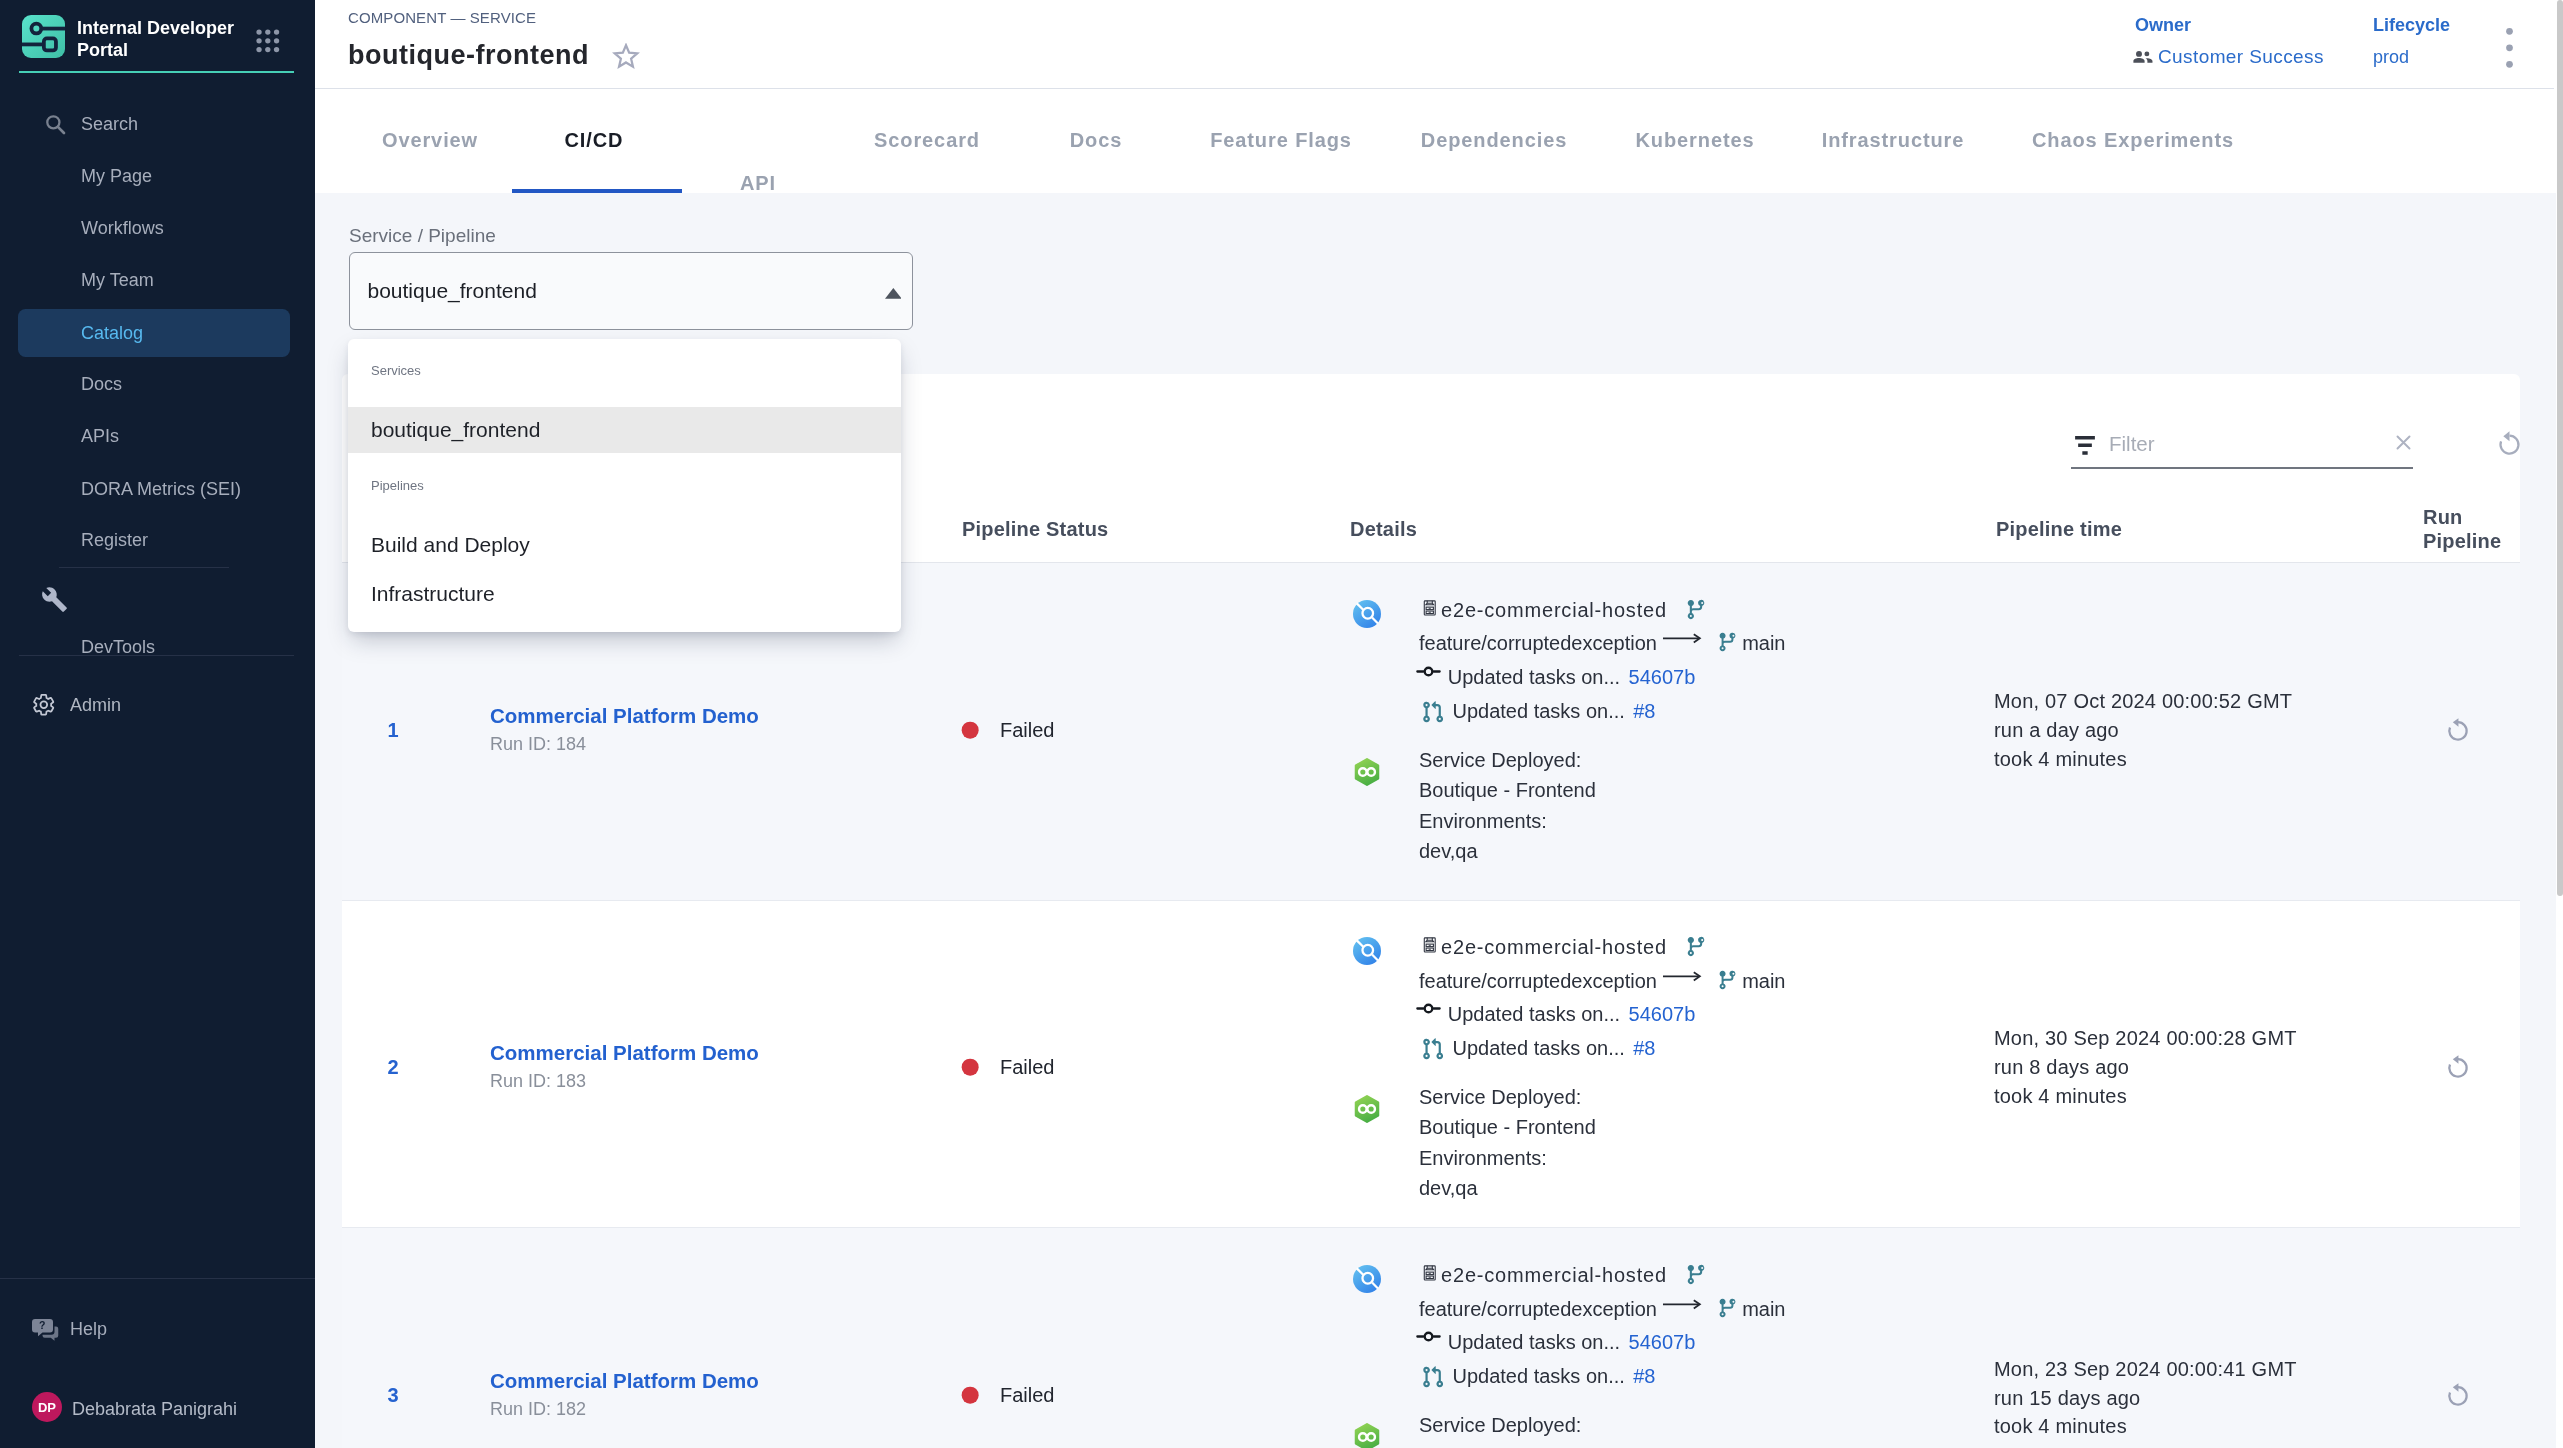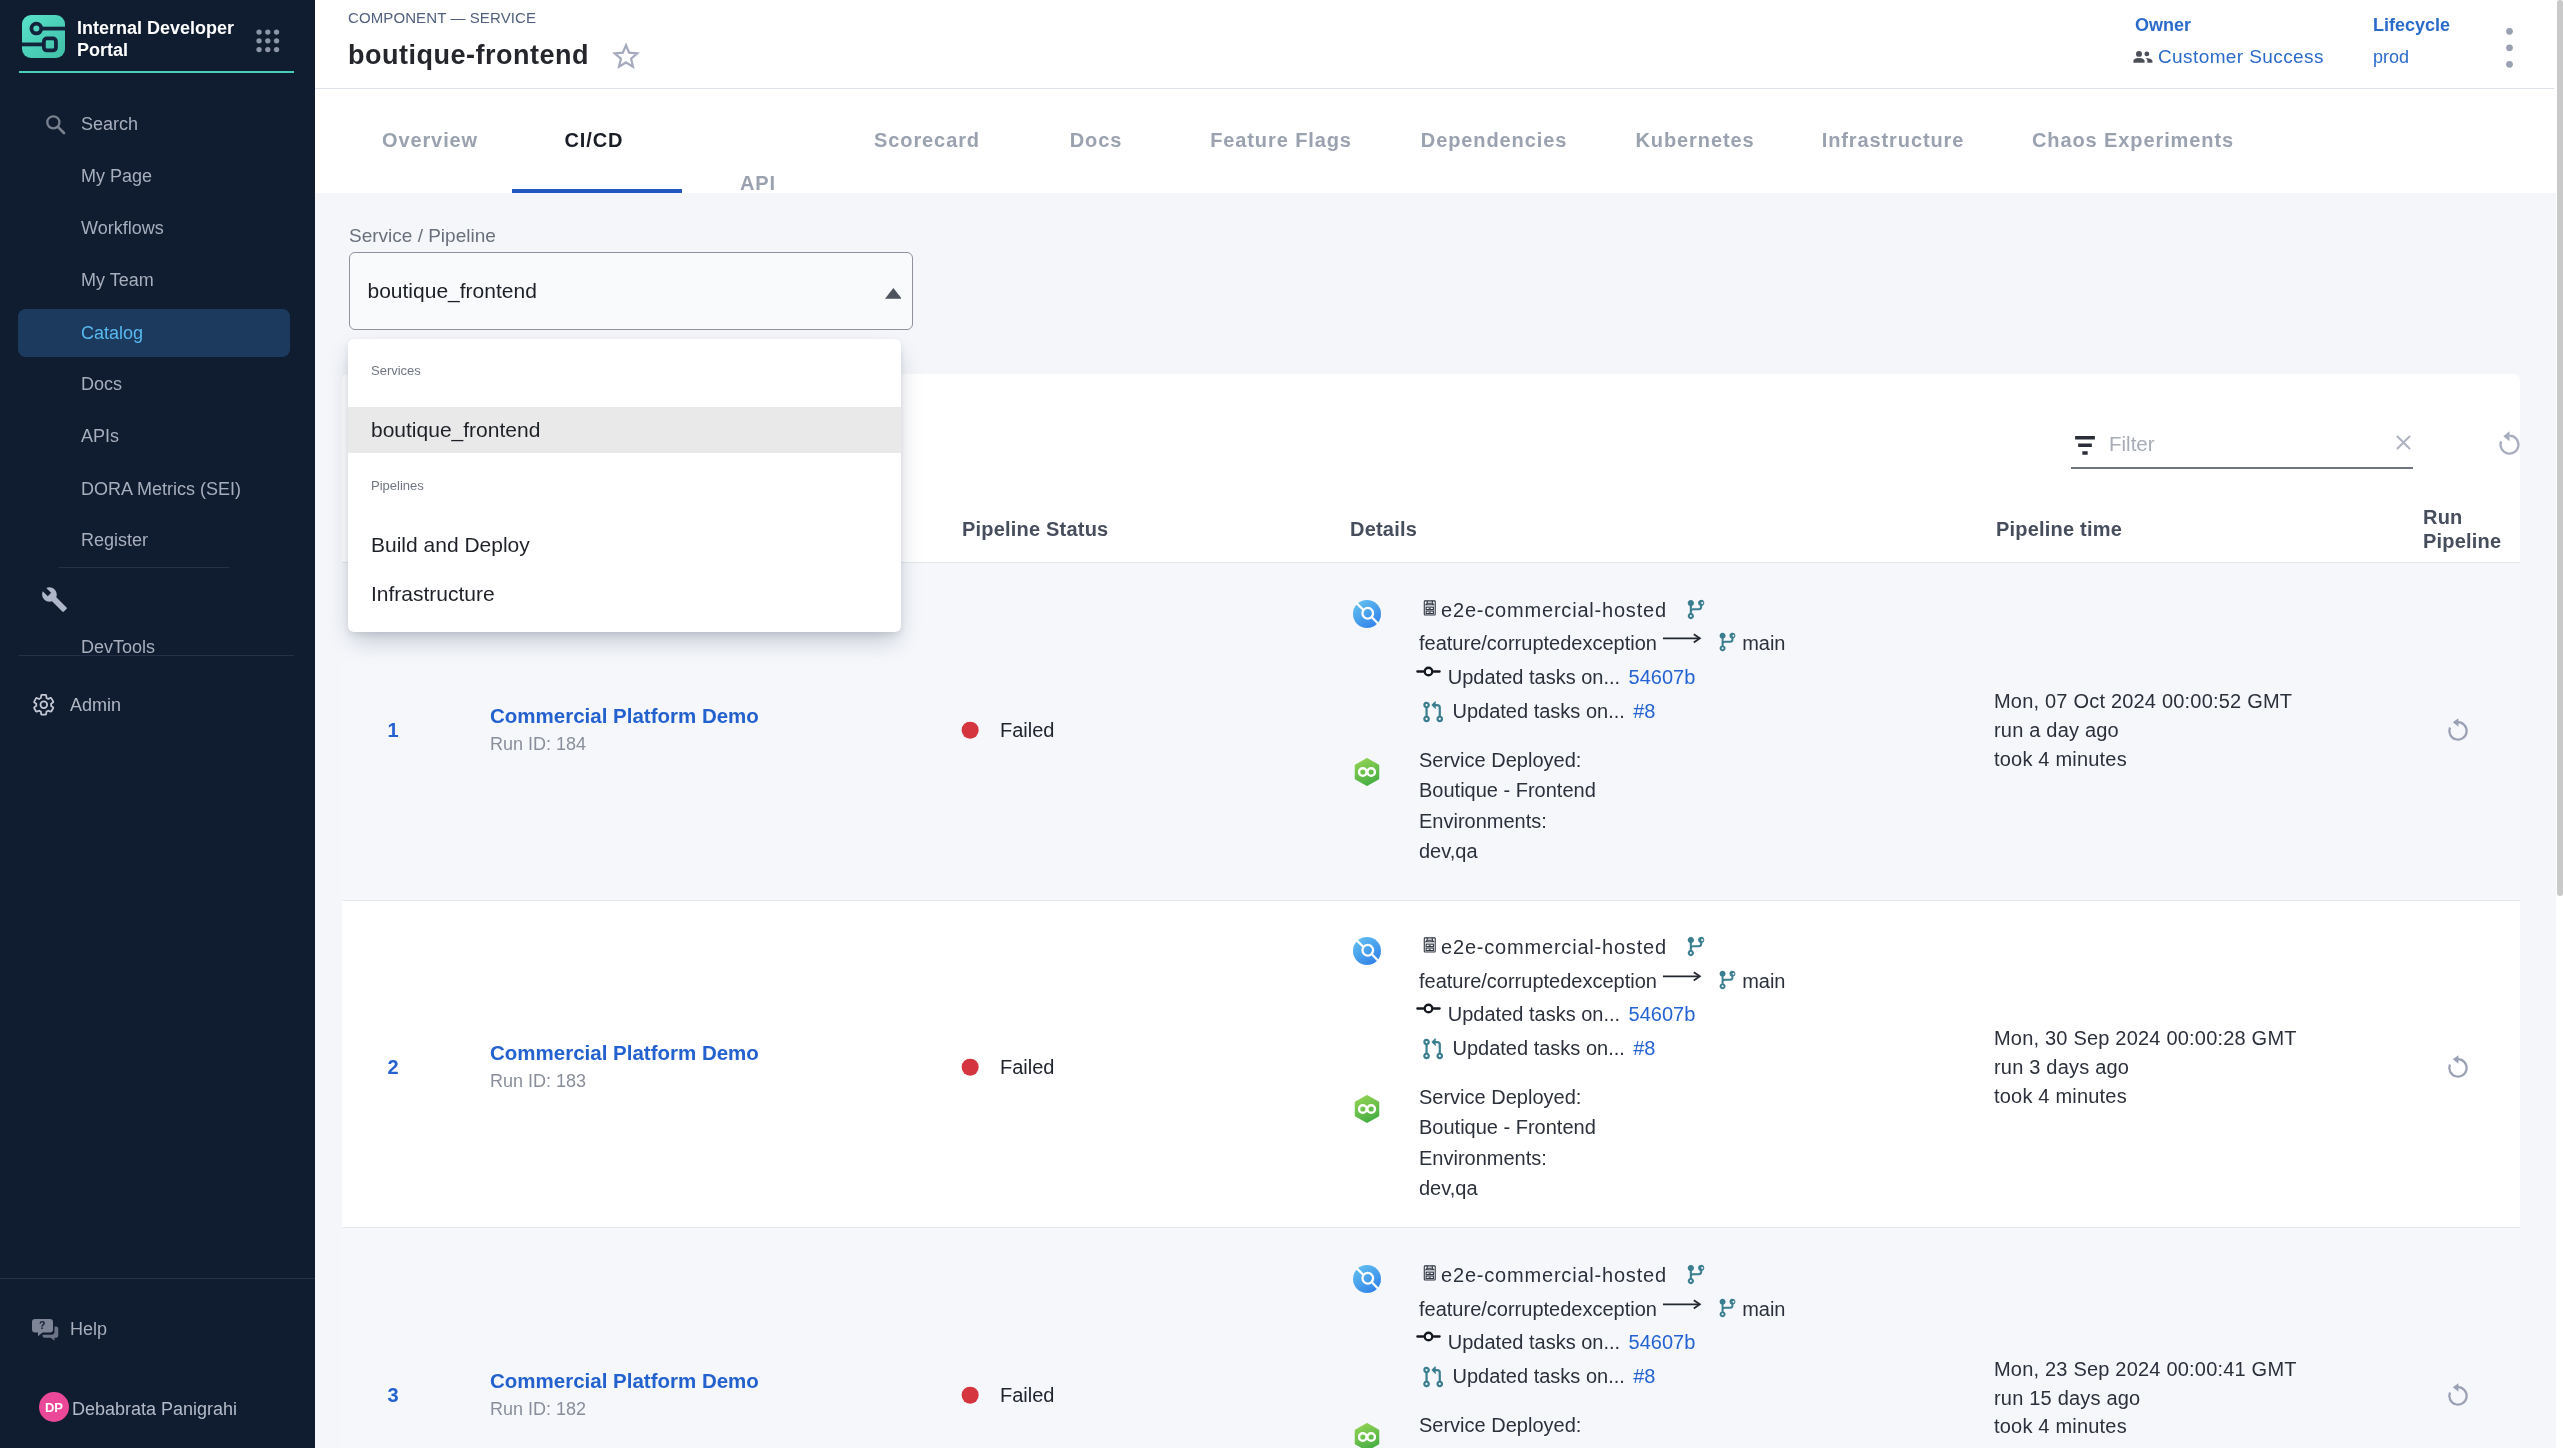--- a/index.html
+++ b/index.html
@@ -10,21 +10,21 @@
   
   #sidebar { position:absolute; left:0; top:0; width:315px; height:1449px; background:#101d31; }
   #logo { position:absolute; left:22px; top:15px; width:43px; height:43px; }
   .brand { position:absolute; left:77px; top:16.7px; color:#fff; font-weight:bold; font-size:18px; line-height:22px; }
   #grid9 { position:absolute; left:256px; top:29px; }
   #tealline { position:absolute; left:19px; top:71px; width:275px; height:1.5px; background:#46cfb6; }
   .nav { position:absolute; left:81px; transform:translateY(-50%); font-size:18px; color:#a7aebc; white-space:nowrap; }
   .navicon { position:absolute; }
   #catalog-pill { position:absolute; left:18px; top:309px; width:272px; height:48px; background:#1c3a5e; border-radius:7.6px; }
   .sdiv { position:absolute; background:#263147; height:0.8px; }
-  #avatar { position:absolute; left:32px; top:1392px; width:30px; height:30px; border-radius:50%; background:#ec4899; color:#fff; font-size:13px; font-weight:bold; display:flex; align-items:center; justify-content:center;margin-left:7px; }
+  #avatar { position:absolute; left:32px; top:1392px; width:30px; height:30px; border-radius:50%; background:#be185d; color:#fff; font-size:13px; font-weight:bold; display:flex; align-items:center; justify-content:center; }
 
   
   #main { position:absolute; left:315px; top:0; width:2248px; height:1141px; background:#f4f6fa; }
   #header { position:absolute; left:0; top:0; width:2248px; height:193px; background:#fff; }
   #hdiv { position:absolute; left:0; top:88px; width:2239px; height:0.8px; background:#dde1e9; }
   #crumb { position:absolute; left:33px; top:9px; font-size:15px; letter-spacing:0.1px; color:#51607e; }
   #title { position:absolute; left:33px; top:40px; font-size:27px; font-weight:bold; color:#24262c; letter-spacing:0.5px; }
   .hblue { color:#2a6bca; font-size:18px; position:absolute; white-space:nowrap; }
   
   .tab { position:absolute; top:129px; transform:translateX(-50%); font-size:20px; font-weight:bold; color:#9aa2b0; white-space:nowrap; letter-spacing:0.9px; }
@@ -364,21 +364,21 @@
         <span class="blue" style="margin-left:8.4px;">#8</span>
       </div>
     <svg class="abs" style="left:1011px;top:721px;" width="28" height="28" viewBox="0 0 37 37">
         <use href="#ic-hex"></use>
       </svg>
     <div class="dline" style="left:1077px;top:723px;">Service Deployed:</div>
     <div class="dline" style="left:1077px;top:753px;">Boutique - Frontend</div>
     <div class="dline" style="left:1077px;top:784px;">Environments:</div>
     <div class="dline" style="left:1077px;top:814px;">dev,qa</div>
     <div class="cell ptime" style="left:1652px;top:664px;">Mon, 30 Sep 2024 00:00:28 GMT</div>
-    <div class="cell ptime" style="left:1652px;top:693px;">run 3 days ago</div>
+    <div class="cell ptime" style="left:1652px;top:693px;">run 8 days ago</div>
     <div class="cell ptime" style="left:1652px;top:722px;">took 4 minutes</div>
     <svg class="abs" style="left:2103px;top:680px;" width="26" height="26" viewBox="0 0 34 34">
         <use href="#ic-rerun"></use>
       </svg>
 
     <div class="cell rownum" style="left:51px;top:1021px;">3</div>
     <div class="cell plink" style="left:148px;top:1007px;">Commercial Platform Demo</div>
     <div class="cell runid" style="left:148px;top:1035px;">Run ID: 182</div>
     <div class="dot" style="left:628px;top:1021px;"></div>
     <div class="cell failed" style="left:658px;top:1021px;">Failed</div>

